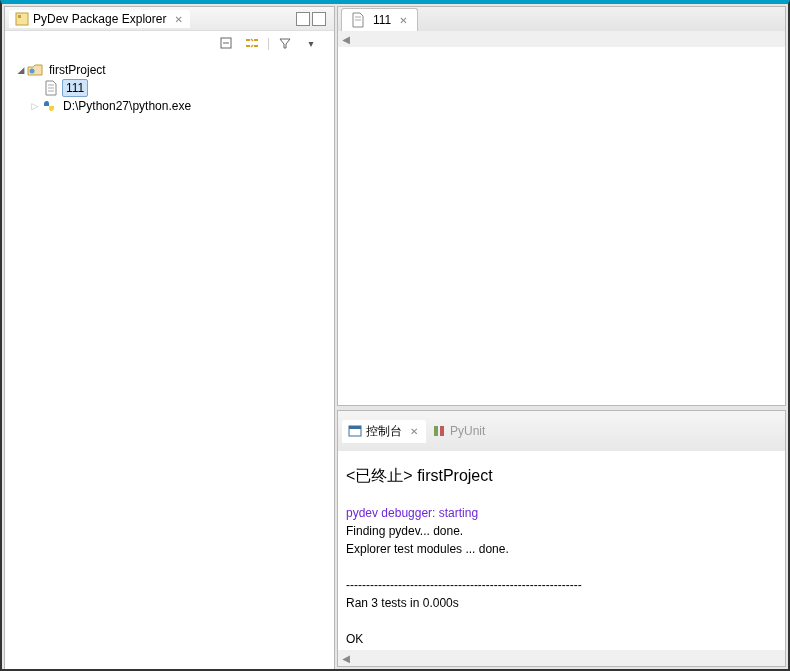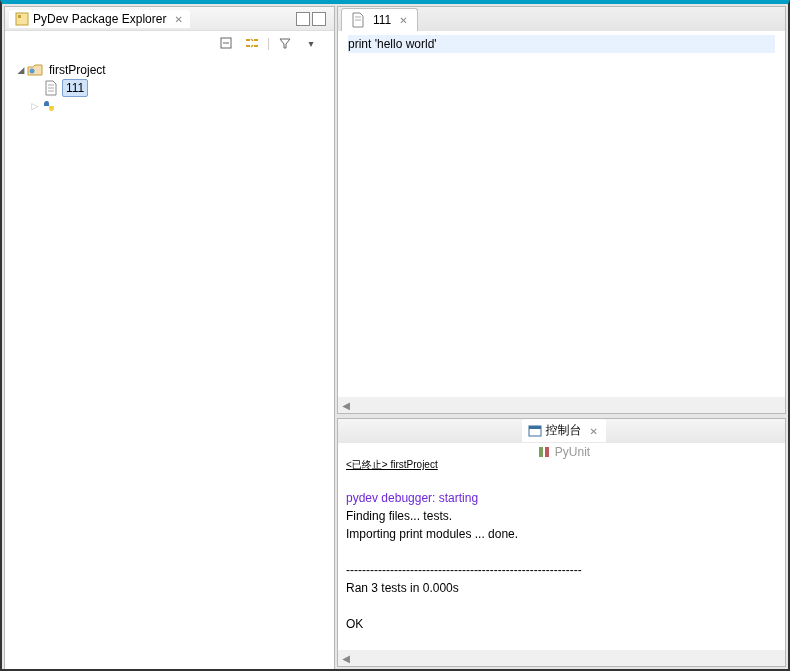--- a/index.html
+++ b/index.html
@@ -23,25 +23,25 @@
 .right-panel { flex: 1; display: flex; flex-direction: column; margin: 2px 2px 2px 0; gap: 4px; }
 .editor-panel { height: 408px; background: #fff; border: 1px solid #b8b8b8; display: flex; flex-direction: column; }
 .editor-tabs { height: 24px; background: linear-gradient(#f0f0f0, #e4e4e4); display: flex; align-items: flex-end; }
 .editor-tab { display: flex; align-items: center; gap: 4px; padding: 3px 8px; background: #fff; border: 1px solid #c0c0c0; border-bottom: none; border-top-left-radius: 3px; border-top-right-radius: 3px; margin-left: 3px; }
 .editor-content { flex: 1; font-family: Consolas, monospace; font-size: 13px; padding: 4px 10px; line-height: 18px; background: #fff; position: relative; }
 .editor-line { width: 100%; }
 .editor-line.current { background: #e8f2fe; }
 .editor-scrollbar { height: 16px; background: #f0f0f0; display: flex; align-items: center; }
 .editor-scrollbar .arrow { width: 16px; text-align: center; color: #888; font-size: 10px; }
 .console-panel { flex: 1; background: #fff; border: 1px solid #b8b8b8; display: flex; flex-direction: column; }
-.console-tabs { height: 24px; background: linear-gradient(#f5f5f5, #e8e8e8); display: flex; align-items: center; padding-left: 4px; flex-direction: column; }
+.console-tabs { height: 40px; background: linear-gradient(#f5f5f5, #e8e8e8); display: flex; align-items: center; padding-left: 4px; }
 .console-tab { display: flex; align-items: center; gap: 4px; padding: 3px 6px; }
 .console-tab.active { background: #fff; border-top-left-radius: 3px; border-top-right-radius: 3px; }
 .console-tab.inactive { color: #999; justify-content: flex-end; }
-.console-header { padding: 15px 8px; font-size: 10px; text-decoration: underline; }
+.console-header { padding: 15px 8px; font-size: 16px; }
 .console-output { flex: 1; font-family: Consolas, monospace; font-size: 13px; padding: 2px 8px; line-height: 17px; white-space: pre; }
 .console-output .red { color: #6d28d9; }
 .min-max-icons { display: flex; gap: 2px; margin-left: auto; margin-right: 4px; }
 .sq-icon { width: 14px; height: 14px; border: 1px solid #888; background: #fff; }
 svg { display: block; }
 </style>
 </head>
 <body>
 
 <div class="main-layout">
@@ -111,42 +111,40 @@
       </div>
       <div class="tree-row">
         <span class="indent" style="width:16px"></span>
         <span class="tree-toggle" style="color:#bbb">▷</span>
         <span class="tree-icon">
           <svg width="14" height="14">
               <path d="M5 2 Q2 2 2 5 L2 7 L7 7 L7 5 Q7 2 5 2" fill="#3b78b5"></path>
               <path d="M9 12 Q12 12 12 9 L12 7 L7 7 L7 9 Q7 12 9 12" fill="#f7cf3c"></path>
             </svg>
         </span>
+        <span class="tree-label">D:\Python27\python.exe</span>
       </div>
     </div>
   </div>
 
   <div class="right-panel">
 
     <div class="editor-panel">
       <div class="editor-tabs">
         <div class="editor-tab">
           <span class="tree-icon">
             <svg width="14" height="16">
                 <path d="M2 1 L9 1 L12 4 L12 15 L2 15 Z" fill="#fff" stroke="#888"></path>
                 <line x1="4" y1="5" x2="10" y2="5" stroke="#aaa"></line>
                 <line x1="4" y1="8" x2="10" y2="8" stroke="#aaa"></line>
               </svg>
           </span>
           <span>111</span>
           <span class="tab-close">✕</span>
         </div>
-      </div>
-      <div class="editor-content">
-        <div class="editor-line current">    print 'hello world'</div>
       </div>
       <div class="editor-scrollbar">
         <span class="arrow">◀</span>
       </div>
     </div>
 
     <div class="console-panel">
       <div class="console-tabs">
         <div class="console-tab active">
           <span>
@@ -163,22 +161,22 @@
             <svg width="14" height="14">
                 <rect x="2" y="2" width="4" height="10" fill="#7aa05a"></rect>
                 <rect x="8" y="2" width="4" height="10" fill="#c05a5a"></rect>
               </svg>
           </span>
           <span>PyUnit</span>
         </div>
       </div>
       <div class="console-header">&lt;已终止&gt; firstProject</div>
       <div class="console-output"><span class="red">pydev debugger: starting</span>
-<span>Finding files... tests.</span>
-<span>Importing print modules ... done.</span>
+<span>Finding pydev... done.</span>
+<span>Explorer test modules ... done.</span>
 <span></span>
 <span>-----------------------------------------------------------</span>
 <span>Ran 3 tests in 0.000s</span>
 <span></span>
 <span>OK</span></div>
       <div class="editor-scrollbar">
         <span class="arrow">◀</span>
       </div>
     </div>
   </div>

